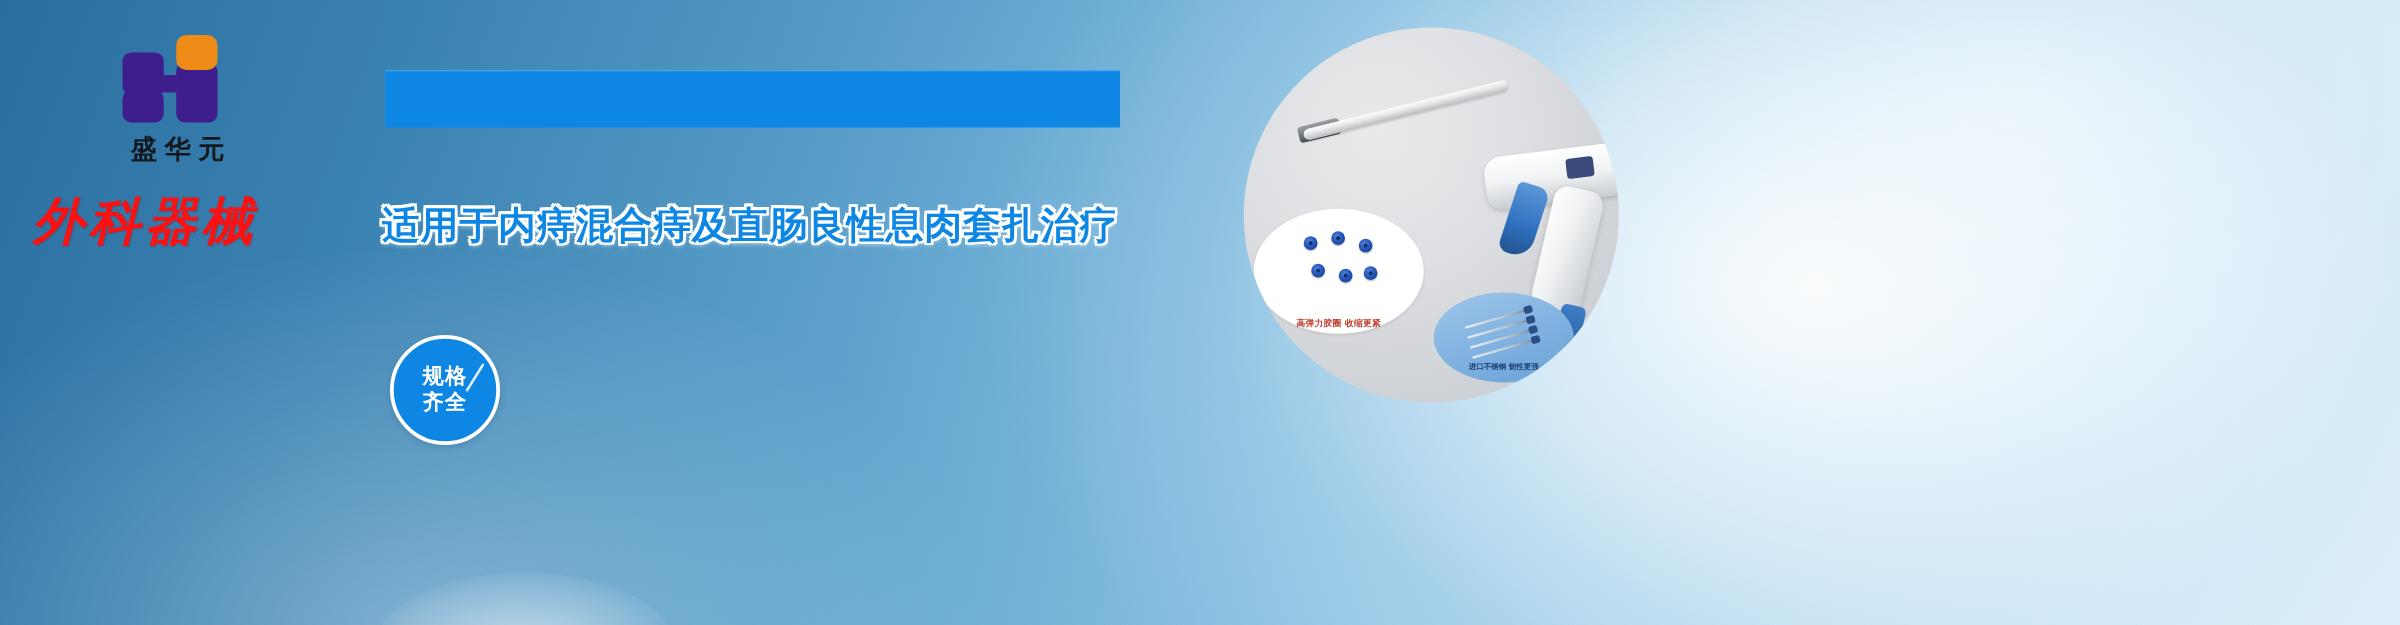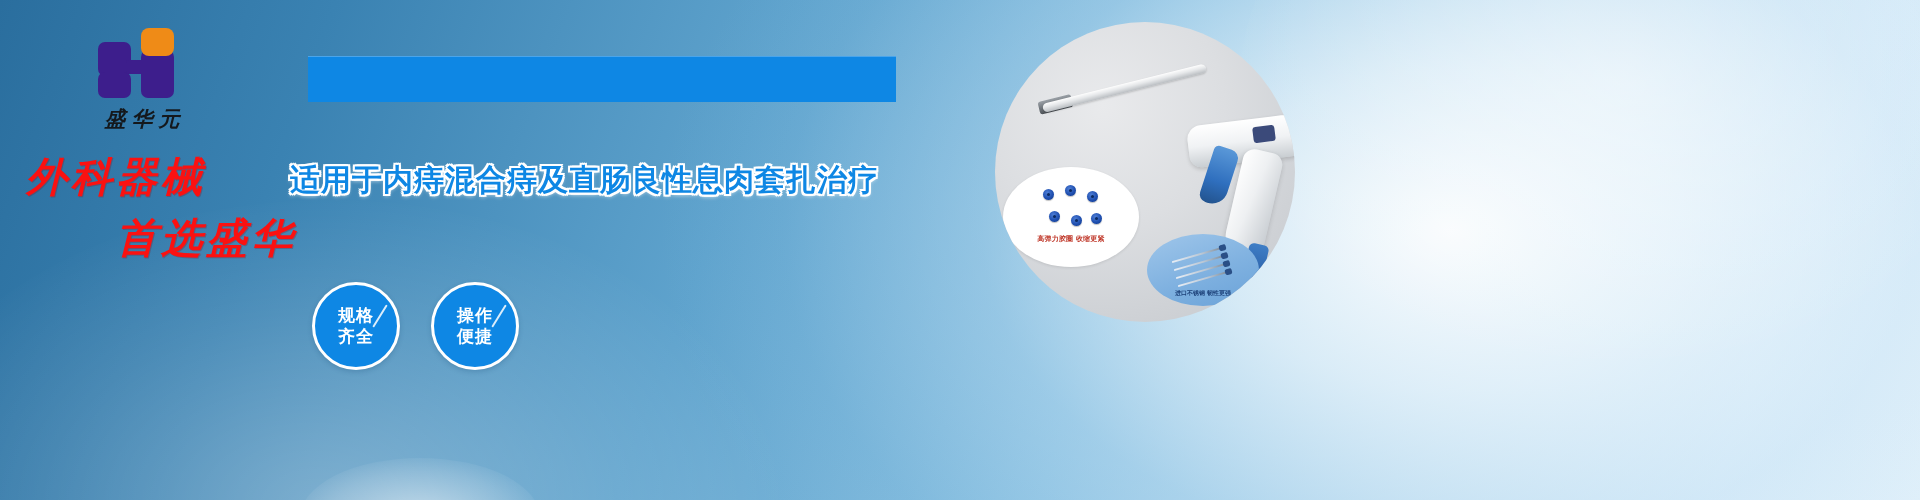--- a/index.html
+++ b/index.html
@@ -26,21 +26,21 @@
     pointer-events:none;
   }
   #glow-topright {
     position:absolute; right:-80px; top:-200px;
     width:760px; height:560px; border-radius:50%;
     background:radial-gradient(ellipse at center, rgba(255,255,255,0.45) 0%, rgba(255,255,255,0.12) 50%, rgba(255,255,255,0) 75%);
     pointer-events:none;
   }
 
   
-  #logo-block { position:absolute; left:62px; top:28px; width:160px; text-align:center;font-style:italic; }
+  #logo-block { position:absolute; left:62px; top:28px; width:160px; text-align:center; }
   #logo-mark { position:relative; width:88px; height:70px; margin:0 auto; }
   .lg { position:absolute; background:#3d1e8c; border-radius:7px; }
   #lg-a { left:0px;  top:14px; width:33px; height:34px; }
   #lg-b { left:0px;  top:44px; width:33px; height:26px; border-radius:7px; }
   #lg-c { left:28px; top:32px; width:20px; height:14px; border-radius:3px; }
   #lg-d { left:43px; top:22px; width:33px; height:48px; }
   #lg-e { left:43px; top:0px;  width:33px; height:28px; background:#ef8b17; border-radius:8px; }
   #logo-name {
     margin-top:7px; font-size:21px; font-weight:700; color:#14181c;
     letter-spacing:6px; text-indent:6px; white-space:nowrap;
@@ -70,30 +70,30 @@
     font-size:37px; font-weight:700; color:#ffffff; letter-spacing:2px;
     white-space:nowrap;
     text-shadow:
       -2px -2px 0 #0a0a0a, 2px -2px 0 #0a0a0a, -2px 2px 0 #0a0a0a, 2px 2px 0 #0a0a0a,
       0 -2px 0 #0a0a0a, 0 2px 0 #0a0a0a, -2px 0 0 #0a0a0a, 2px 0 0 #0a0a0a;
   }
 
   
   #subtitle {
     position:absolute; left:290px; top:160px; width:620px;
-    text-align:left; white-space:nowrap;
+    text-align:center; white-space:nowrap;
     font-size:30px; font-weight:700; color:#0e87e4; letter-spacing:1px;
     text-shadow:
       -2px -2px 0 #ffffff, 2px -2px 0 #ffffff, -2px 2px 0 #ffffff, 2px 2px 0 #ffffff,
       0 -2px 0 #ffffff, 0 2px 0 #ffffff, -2px 0 0 #ffffff, 2px 0 0 #ffffff,
       0 2px 4px rgba(255,255,255,0.9);
   }
 
   
-  #badges { position:absolute; left:312px; top:282px; display:flex; gap:31px; }
+  #badges { position:absolute; left:312px; top:268px; display:flex; gap:31px; }
   .badge {
     position:relative; width:88px; height:88px; border-radius:50%;
     background:#0e87e4; border:3px solid #ffffff;
     display:flex; flex-direction:column; align-items:center; justify-content:center;
     box-shadow:0 2px 5px rgba(20,70,110,0.22);
   }
   .badge-line { font-size:17px; font-weight:700; color:#ffffff; line-height:21px; letter-spacing:1px; }
   .badge-slash {
     position:absolute; right:16px; top:18px; width:2px; height:26px;
     background:rgba(255,255,255,0.85); transform:rotate(32deg); border-radius:2px;
@@ -156,21 +156,21 @@
     box-shadow:0 1px 1px rgba(0,0,0,0.25);
   }
   .oring::after {
     content:""; position:absolute; left:4px; top:4px; width:3px; height:3px;
     border-radius:50%; background:#0b2a62;
   }
   #or1 { left:40px; top:22px; } #or2 { left:62px; top:18px; }
   #or3 { left:84px; top:24px; } #or4 { left:46px; top:44px; }
   #or5 { left:68px; top:48px; } #or6 { left:88px; top:46px; }
   #inset-rings-caption {
-    position:absolute; left:0; bottom:23px; width:100%;
+    position:absolute; left:0; bottom:3px; width:100%;
     text-align:center; font-size:7px; font-weight:700; color:#c0392b;
     white-space:nowrap; letter-spacing:0.2px;
   }
 
   
   #inset-needles {
     position:absolute; left:152px; top:212px; width:112px; height:72px;
     background:linear-gradient(160deg,#9fc6ea 0%,#7fb1e0 55%,#6aa2d8 100%);
     border-radius:50%;
   }
@@ -220,37 +220,31 @@
       <span class="lg" id="lg-b"></span>
       <span class="lg" id="lg-c"></span>
       <span class="lg" id="lg-d"></span>
       <span class="lg" id="lg-e"></span>
     </div>
     <div id="logo-name">盛华元</div>
   </div>
 
   <div id="slogan">
     <div class="slogan-line" id="slogan-1">外科器械</div>
-    <div class="slogan-line" id="slogan-2">首选盛华</div>
   </div>
 
   <div id="title-bar"></div>
 
   <div id="subtitle">适用于内痔混合痔及直肠良性息肉套扎治疗</div>
 
   <div id="badges">
     <div class="badge">
       <span class="badge-slash"></span>
       <span class="badge-line">规格</span>
       <span class="badge-line">齐全</span>
-    </div>
-    <div class="badge">
-      <span class="badge-slash"></span>
-      <span class="badge-line">操作</span>
-      <span class="badge-line">便捷</span>
     </div>
   </div>
 
   <div id="photo">
     <span id="dev-tip"></span>
     <span id="dev-barrel"></span>
     <span id="dev-body"></span>
     <span id="dev-keys"></span>
     <span id="dev-trigger"></span>
     <span id="dev-handle"></span>

